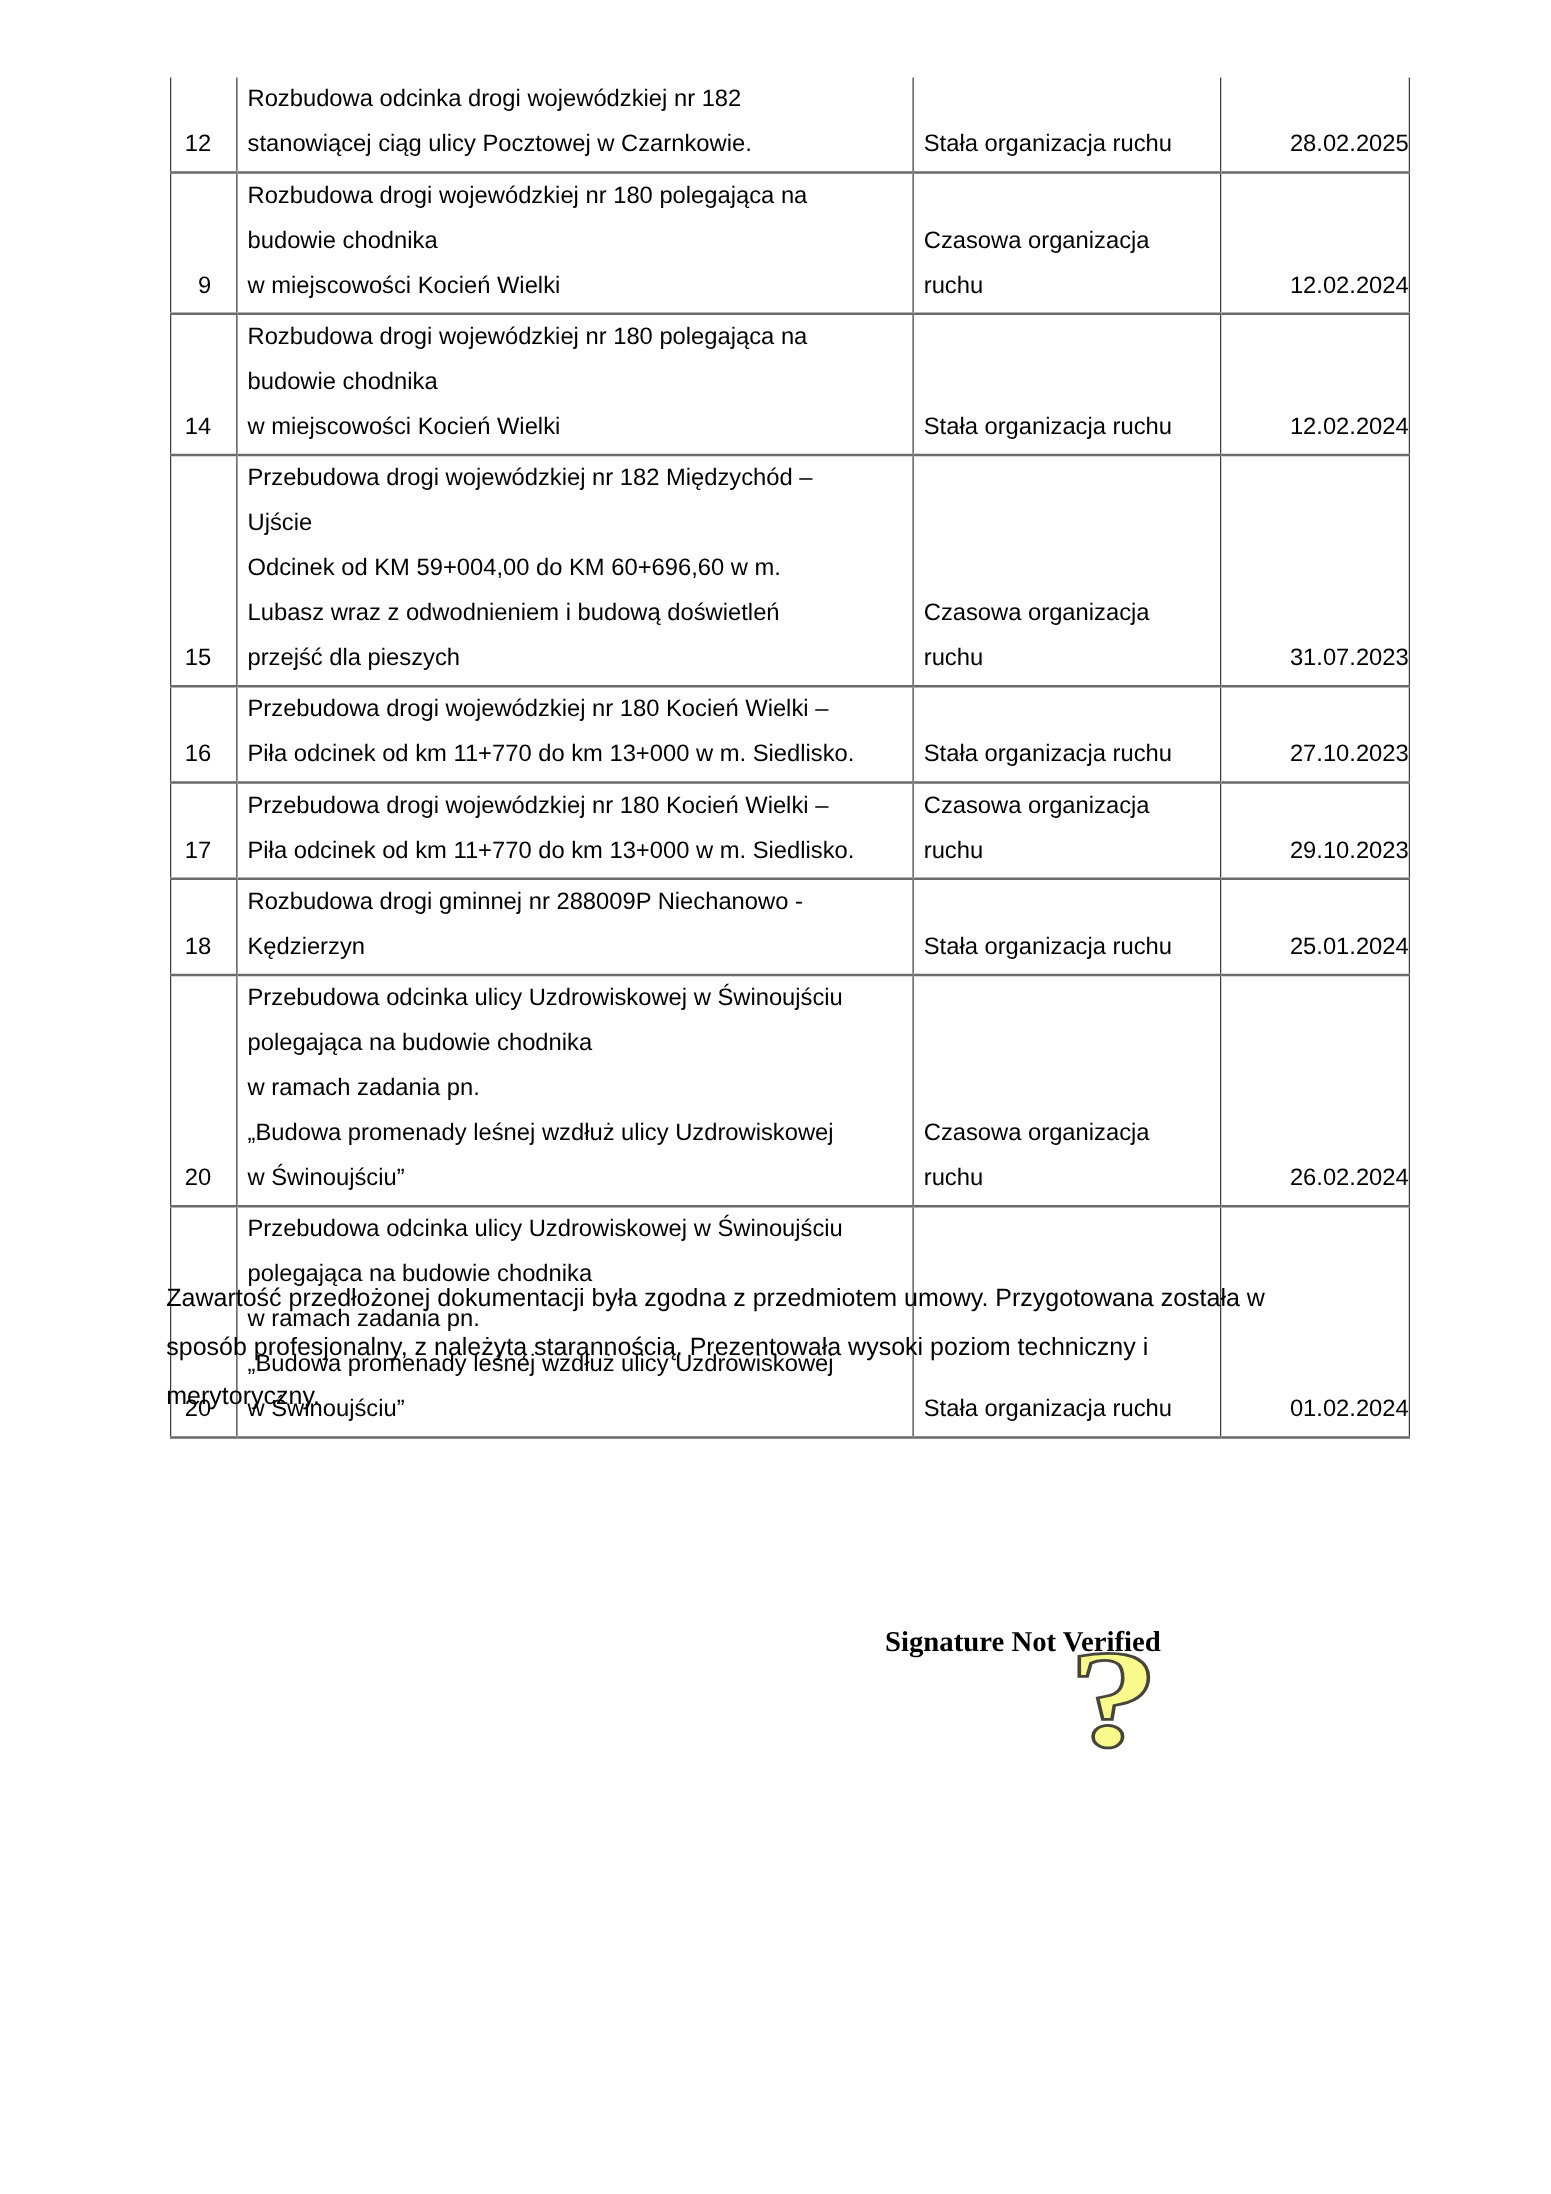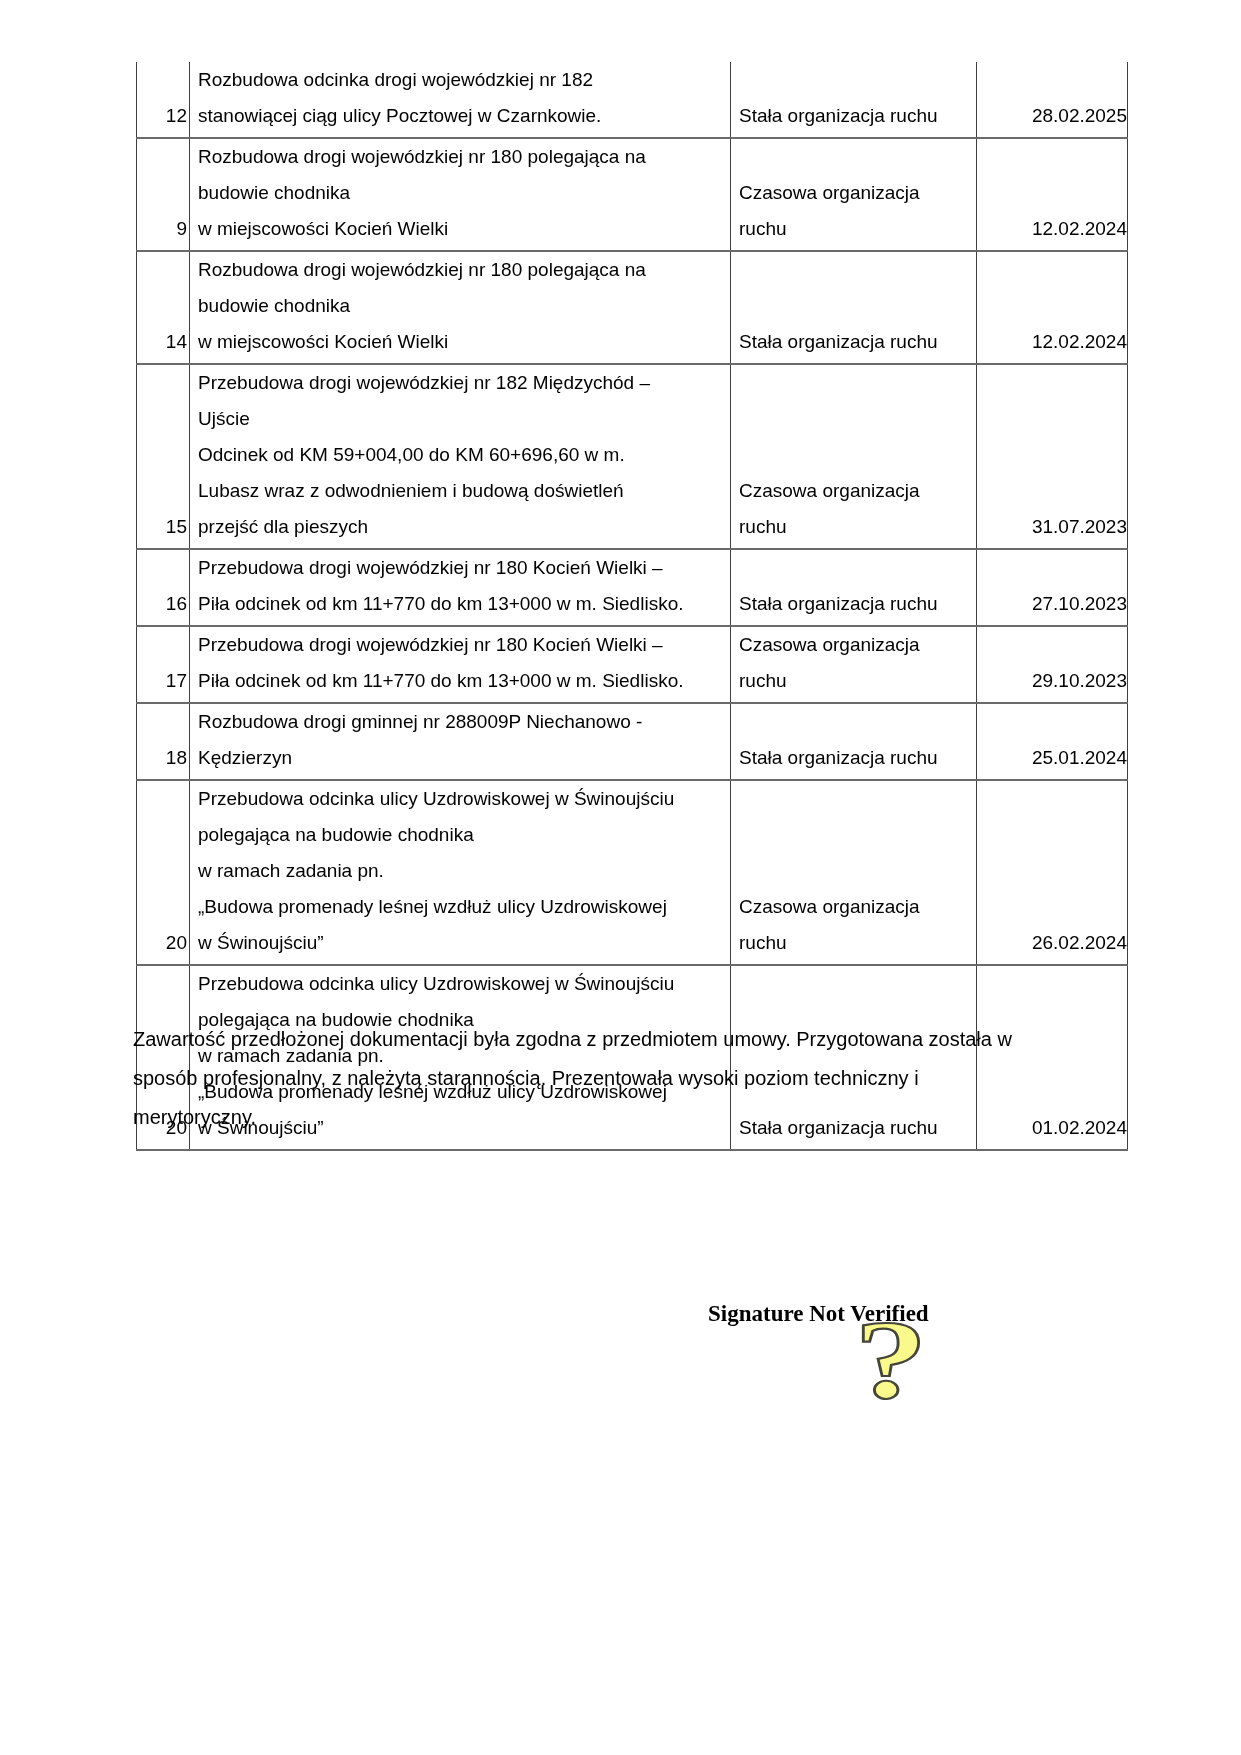--- a/index.html
+++ b/index.html
@@ -29,21 +29,21 @@
     border-top-color:#6a6a6a;
     border-bottom-color:#6a6a6a;
     vertical-align:bottom;
     font-size:19px;
     line-height:36px;
     padding:0 4px 3px 8px;
     white-space:pre-line;
     overflow:hidden;
   }
   table.projects tr:first-child td{border-top:none;}
-  table.projects td.no{text-align:right;padding-right:2px;padding-left:2px;}
+  table.projects td.no{text-align:right;padding-right:20px;padding-left:2px;}
   table.projects td.date{text-align:right;padding-right:0;white-space:nowrap;}
   
   table.projects tr:nth-child(1){height:69px;}
   table.projects tr:nth-child(2){height:88px;}
   table.projects tr:nth-child(3){height:94px;}
   table.projects tr:nth-child(4){height:139px;}
   table.projects tr:nth-child(5){height:58px;}
   table.projects tr:nth-child(6){height:60px;}
   table.projects tr:nth-child(7){height:63px;}
   table.projects tr:nth-child(8){height:151px;}

